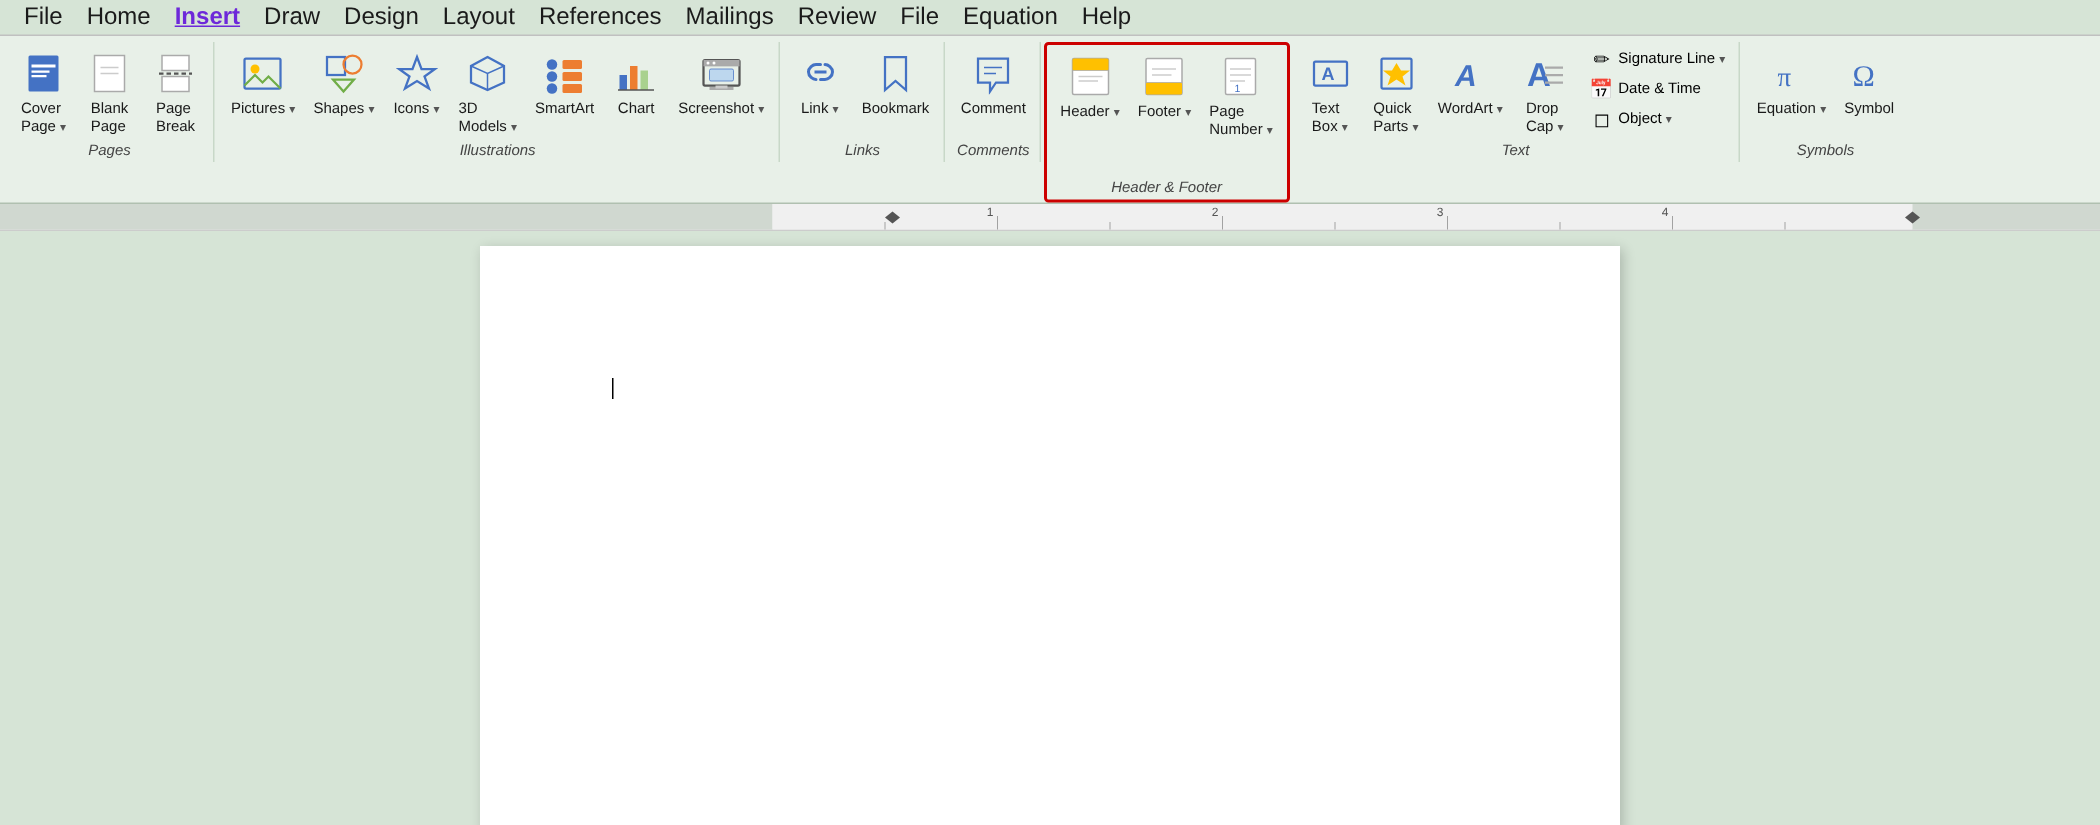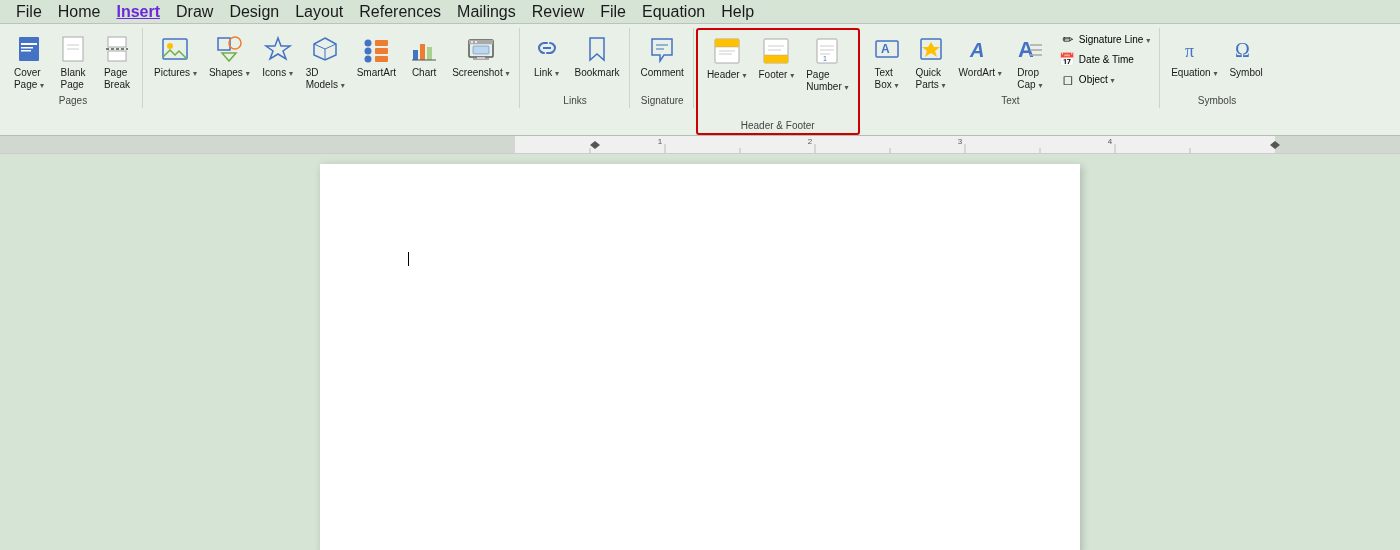--- a/index.html
+++ b/index.html
@@ -52,20 +52,21 @@
       flex: 1;
     }
     .ribbon-group-label {
       font-size: 10px;
       color: #444;
       text-align: center;
       margin-top: auto;
       padding-bottom: 2px;
       width: 100%;
       text-align: center;
+      font-style: italic;
     }
     .ribbon-btn {
       display: flex;
       flex-direction: column;
       align-items: center;
       justify-content: flex-start;
       padding: 2px 4px;
       cursor: pointer;
       border-radius: 2px;
       min-width: 36px;
@@ -294,20 +295,21 @@
               <rect x="10" y="22" width="8" height="2" fill="#ccc"></rect>
               <line x1="2" y1="9" x2="26" y2="9" stroke="#aaa" stroke-width="0.5"></line>
               <circle cx="5" cy="7" r="1" fill="white"></circle>
               <circle cx="9" cy="7" r="1" fill="white"></circle>
               <rect x="6" y="11" width="16" height="8" fill="#bdd7ee" rx="1" stroke="#4472c4" stroke-width="0.5"></rect>
             </svg>
           </div>
           <div class="btn-label">Screenshot <span class="dropdown-arrow">▾</span></div>
         </div>
       </div>
+      <div class="ribbon-group-label">Illustrations</div>
     </div>
 
 
     <div class="ribbon-group">
       <div class="ribbon-group-items">
         <div class="ribbon-btn">
           <div class="btn-icon">
             <svg width="28" height="28" viewBox="0 0 28 28">
               <path d="M11,18 C9,18 6,16 6,13 C6,10 9,8 11,8 L14,8" fill="none" stroke="#4472c4" stroke-width="2" stroke-linecap="round"></path>
               <path d="M17,8 C19,8 22,10 22,13 C22,16 19,18 17,18 L14,18" fill="none" stroke="#4472c4" stroke-width="2" stroke-linecap="round"></path>
@@ -334,21 +336,21 @@
           <div class="btn-icon">
             <svg width="28" height="28" viewBox="0 0 28 28">
               <path d="M4,4 L24,4 L24,20 L16,20 L12,26 L12,20 L4,20 Z" fill="none" stroke="#4472c4" stroke-width="1.5" rx="2"></path>
               <line x1="8" y1="10" x2="20" y2="10" stroke="#4472c4" stroke-width="1"></line>
               <line x1="8" y1="14" x2="16" y2="14" stroke="#4472c4" stroke-width="1"></line>
             </svg>
           </div>
           <div class="btn-label">Comment</div>
         </div>
       </div>
-      <div class="ribbon-group-label">Signature</div>
+      <div class="ribbon-group-label">Comments</div>
     </div>
 
     <div class="ribbon-group highlighted">
       <div class="ribbon-group-items">
         <div class="ribbon-btn">
           <div class="btn-icon">
             <svg width="30" height="30" viewBox="0 0 30 30">
               <rect x="3" y="3" width="24" height="24" fill="white" stroke="#aaa" stroke-width="1" rx="1"></rect>
               <rect x="3" y="3" width="24" height="8" fill="#ffc000" rx="1"></rect>
               <line x1="3" y1="11" x2="27" y2="11" stroke="#aaa" stroke-width="0.5"></line>

